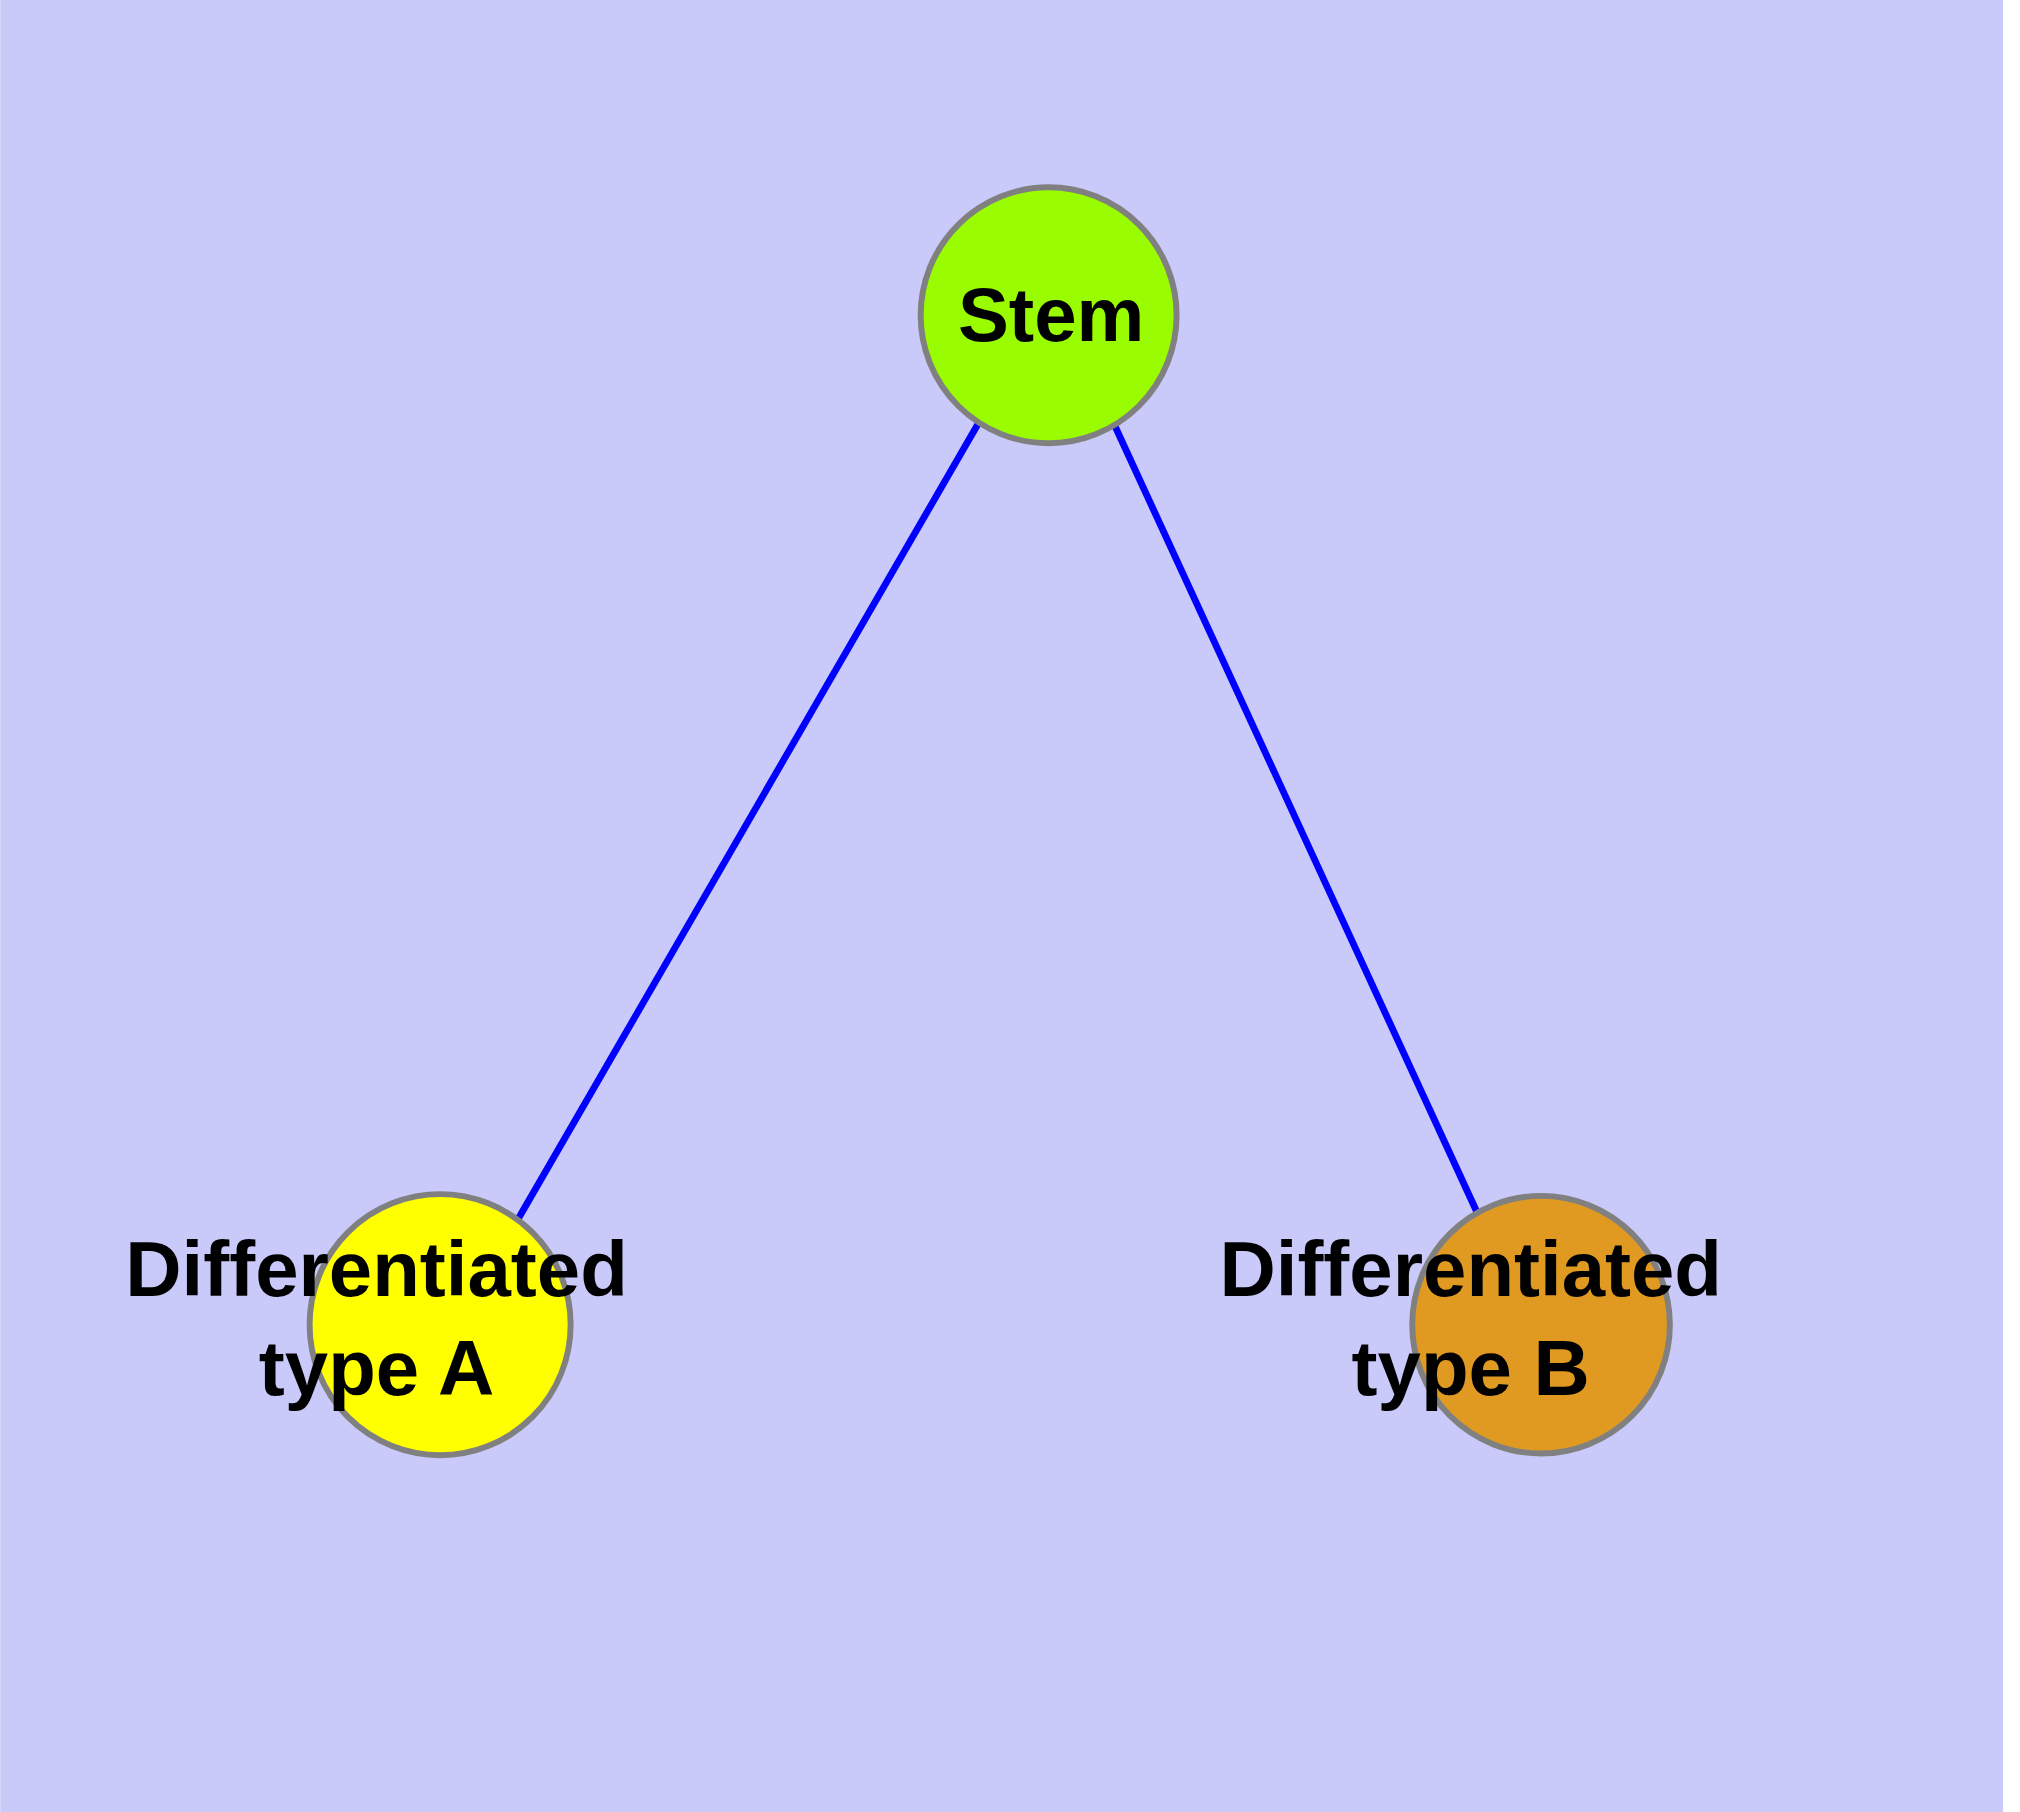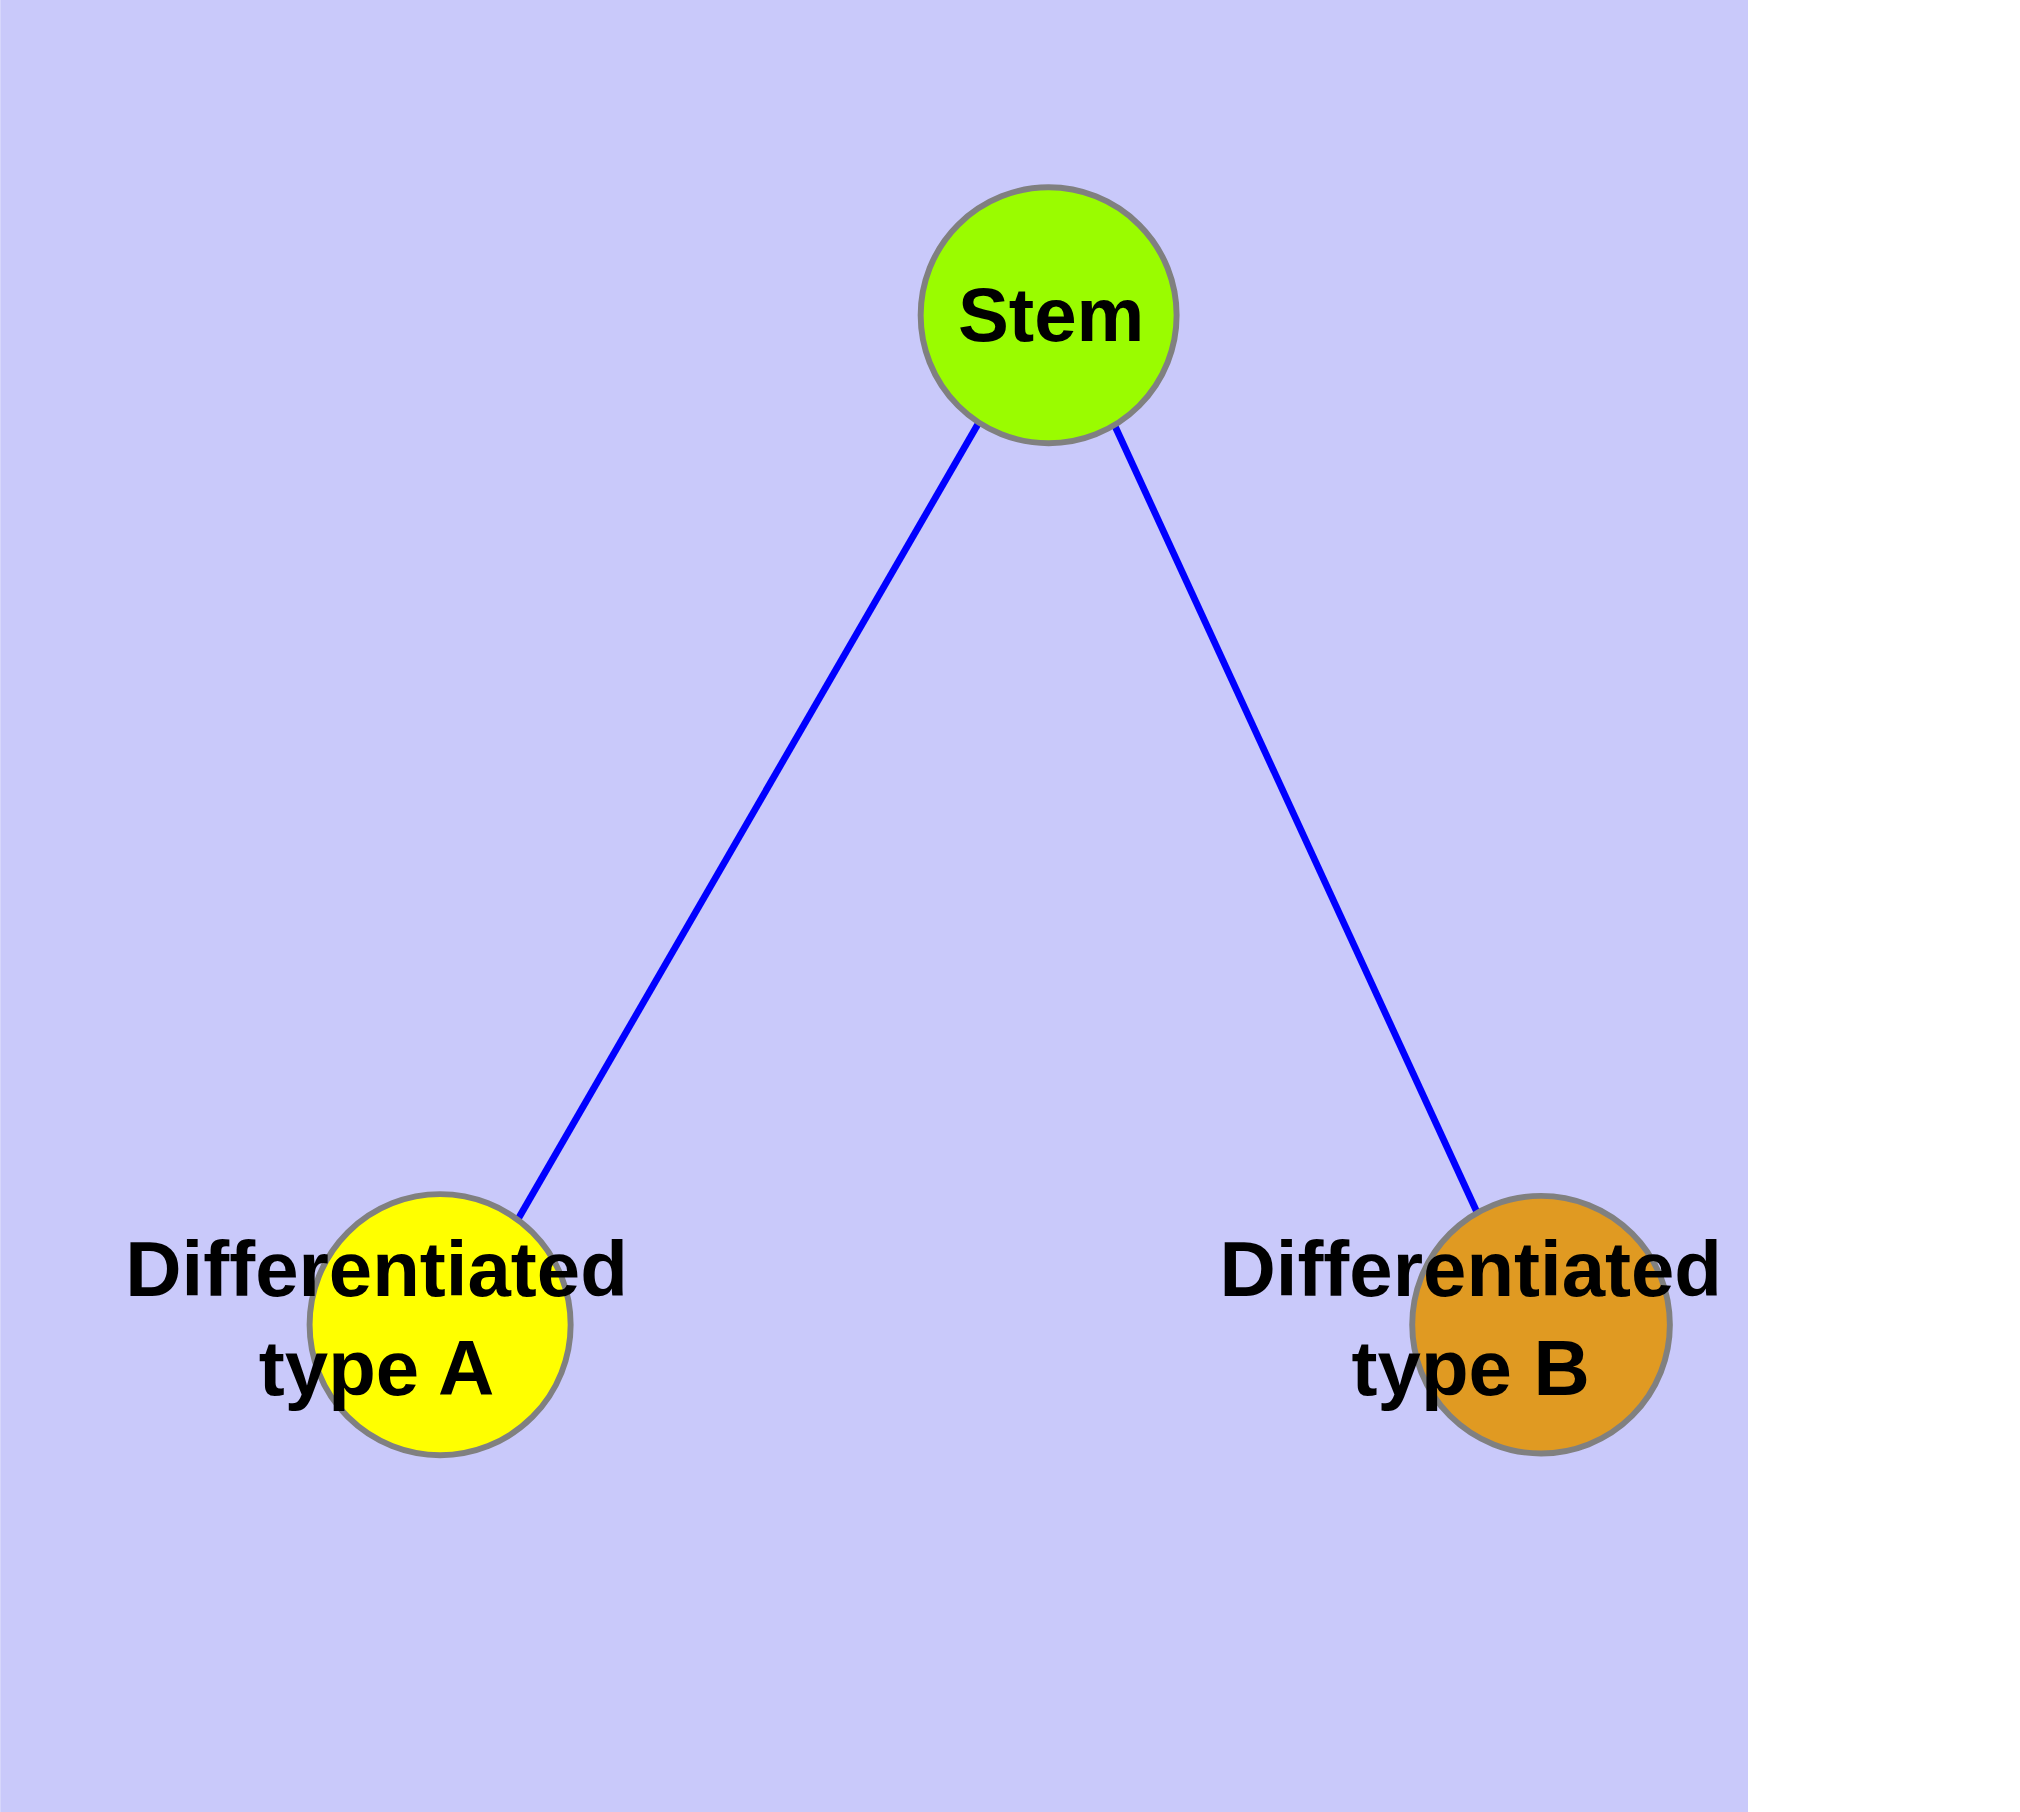--- a/index.html
+++ b/index.html
@@ -40,21 +40,21 @@
     text-anchor: middle;
     dominant-baseline: middle;
   }
   .node-label-stem {
     font-size: 90px;
   }
 </style>
 </head>
 <body>
 
-<div id="canvas" style="width: 1748px; height: 1812px; text-align: right;">
+<div id="canvas" style="width: 2003px; height: 1812px; text-align: right;">
   <svg id="graph-svg" viewBox="0 0 2384 2138" xmlns="http://www.w3.org/2000/svg" style="width: 2021px; height: 1812px;">
 
     <rect x="0" y="0" width="2384" height="2138" fill="#c9c9fa"></rect>
 
     <g>
       <line class="edge-line" x1="1155" y1="498" x2="610" y2="1440" stroke="#0000ff" stroke-width="8"></line>
 
       <line class="edge-line" x1="1314" y1="500" x2="1745" y2="1436" stroke="#0000ff" stroke-width="8"></line>
     </g>
 

